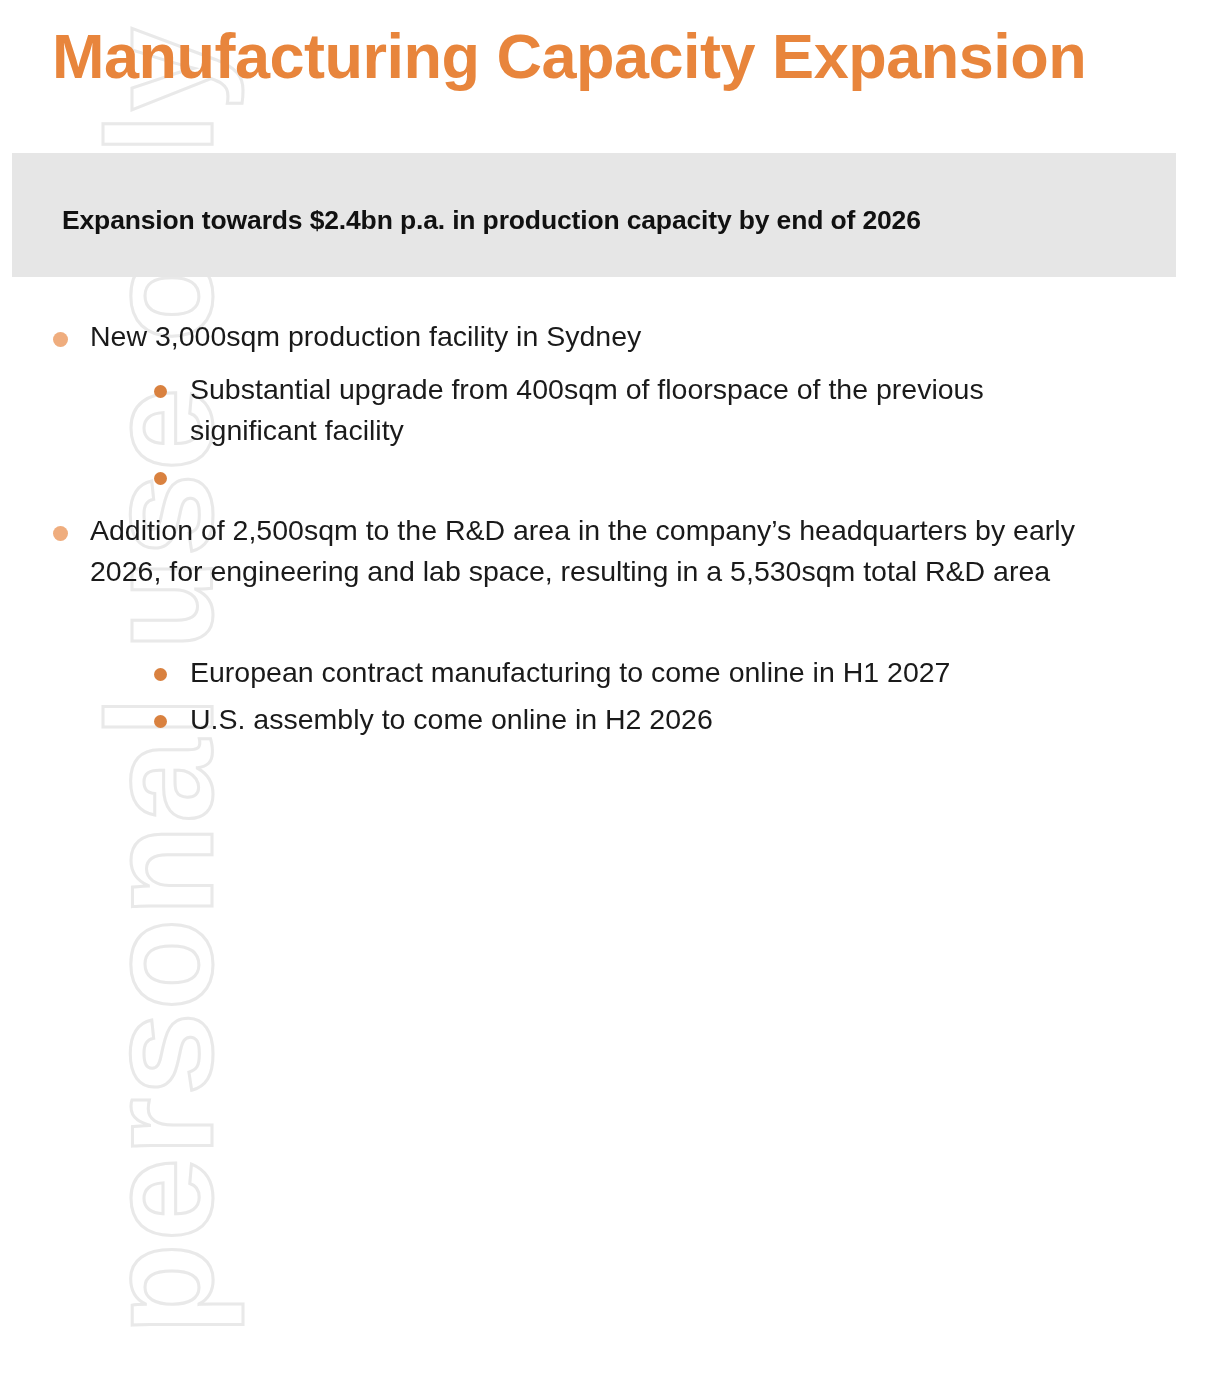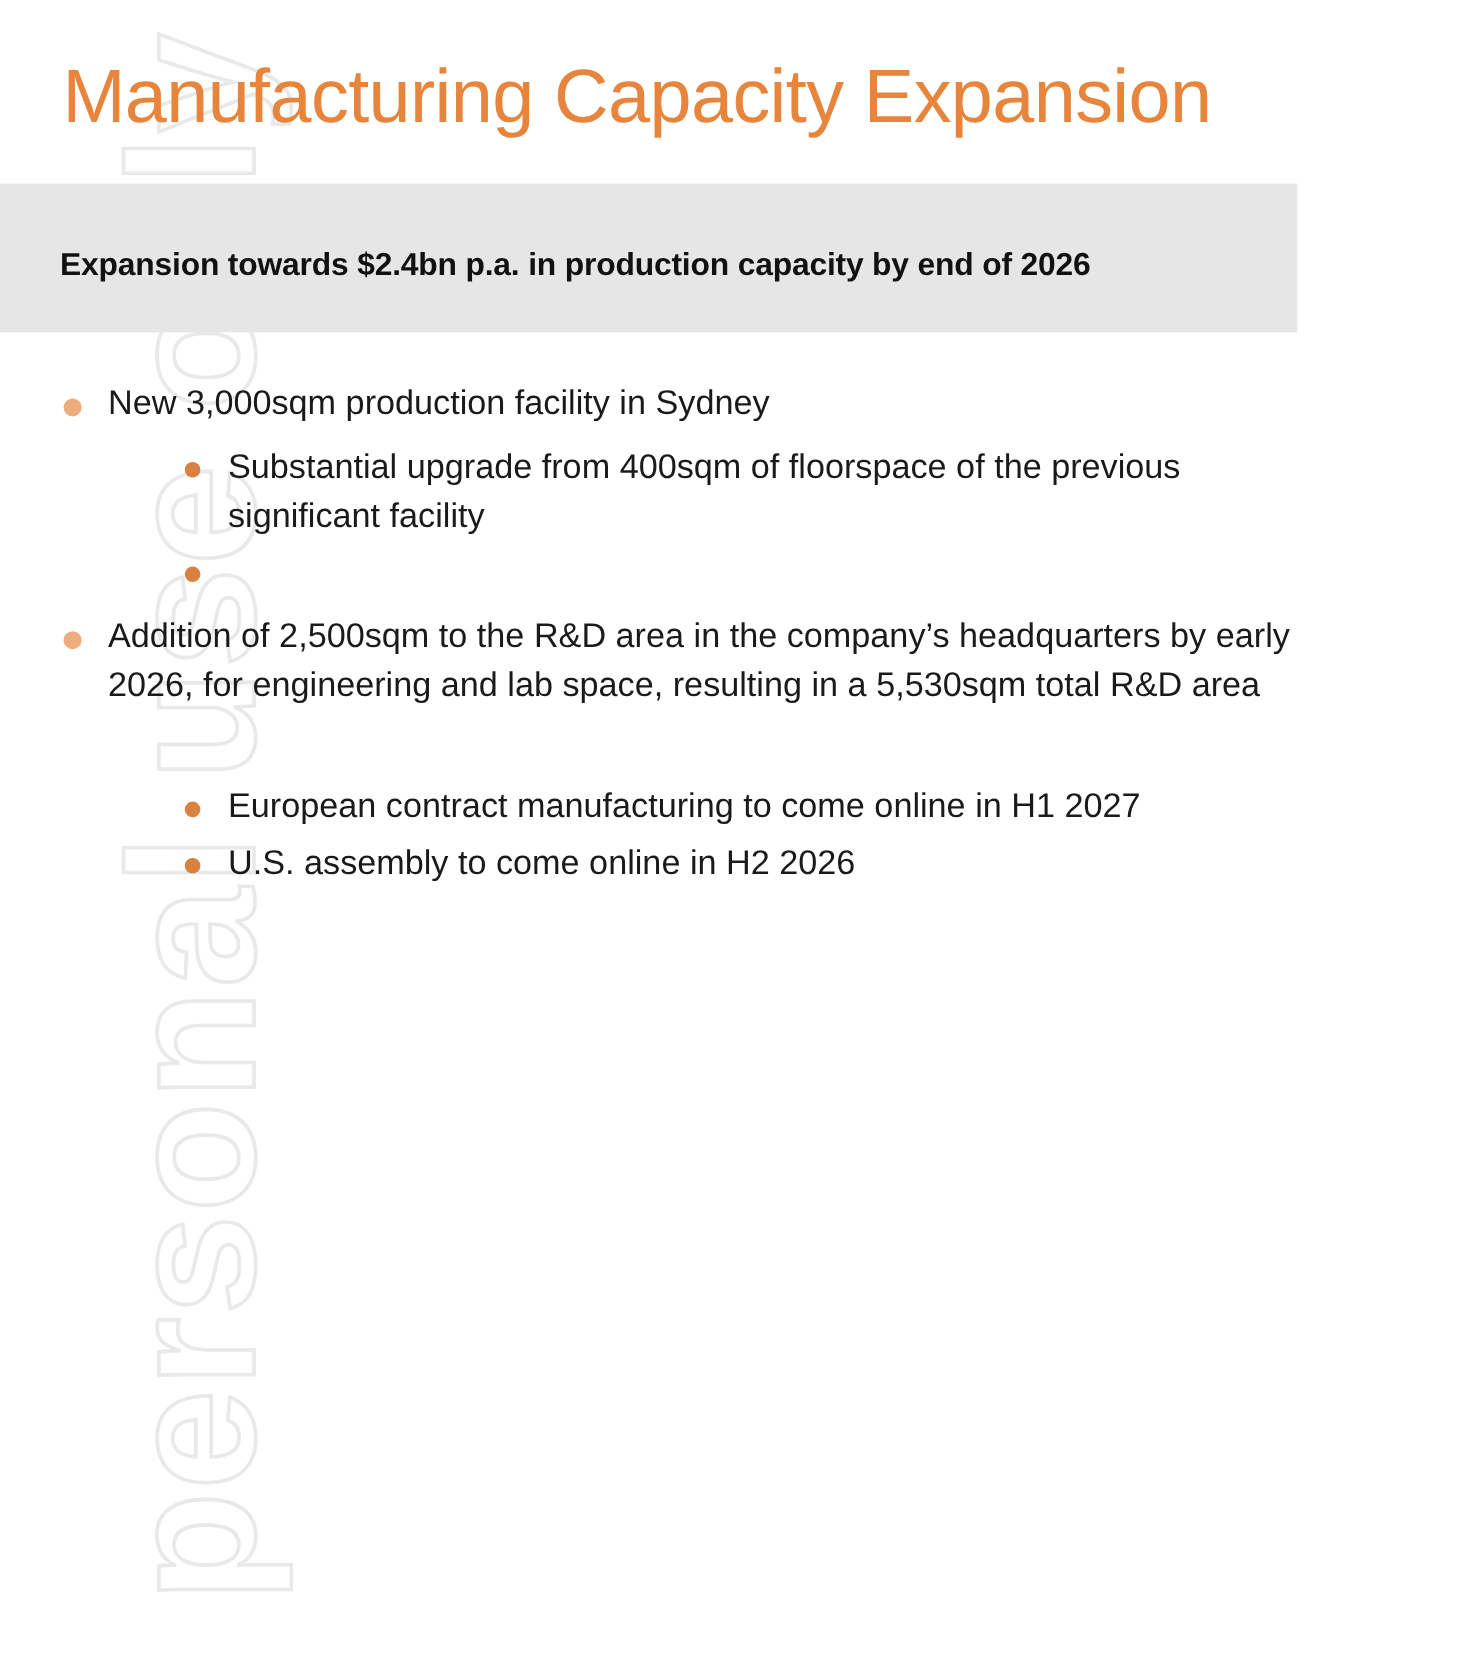--- a/index.html
+++ b/index.html
@@ -52,35 +52,34 @@
     line-height: 1;
   }
 
   
   .title {
     position: absolute;
     left: 52px;
     top: 22px;
     width: 1120px;
     font-size: 63px;
-    font-weight: 400;
+    font-weight: 700;
     color: #e8853c;
     letter-spacing: -0.5px;
     line-height: 1.1;
     z-index: 3;
     white-space: nowrap;
-    margin-top: 25px;
   }
 
   
   .subtitle-band {
     position: absolute;
-    left: 0;
+    left: 12px;
     top: 153px;
-    width: 1081px;
+    width: 1164px;
     height: 124px;
     background: #e6e6e6;
     z-index: 2;
   }
   .subtitle-text {
     position: absolute;
     left: 50px;
     top: 51px;
     width: 1140px;
     font-size: 26.5px;

